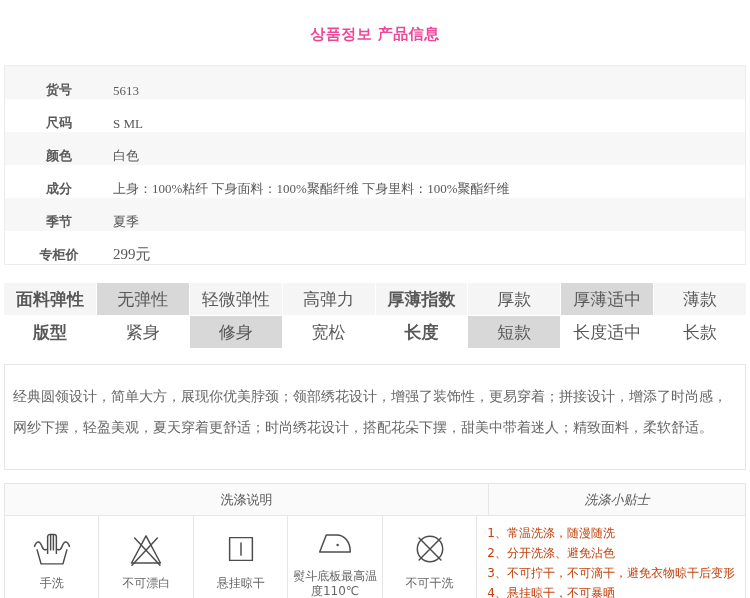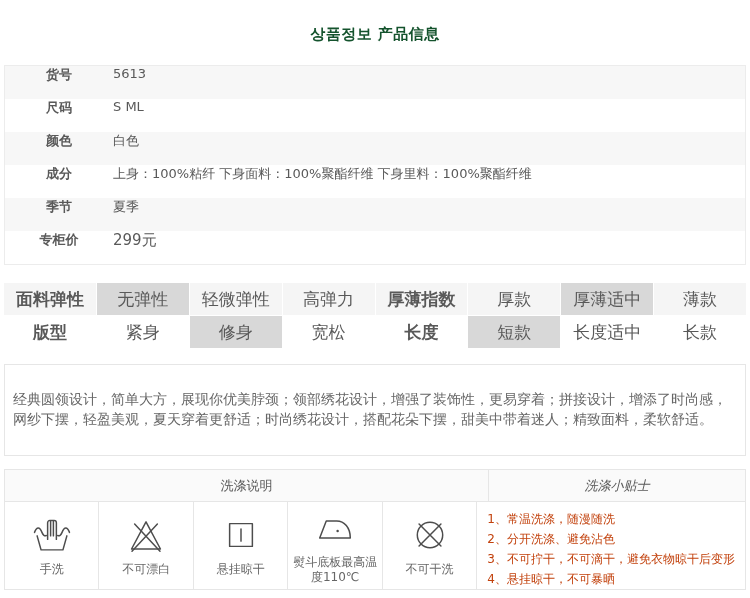--- a/index.html
+++ b/index.html
@@ -10,28 +10,28 @@
     color: #595959;
     overflow: hidden;
   }
   .page { padding: 0 4px; }
 
   
   .page-title {
     text-align: center;
     font-size: 15px;
     font-weight: bold;
-    color: #14532d;
+    color: #ec4899;
     padding: 25px 0 21px;
     letter-spacing: 0.5px;
   }
 
   
   .info-table { border: 1px solid #ececec; }
-  .info-row { display: flex; height: 33px; align-items: flex-start; font-size: 13px; background: #fff; }
+  .info-row { display: flex; height: 33px; align-items: flex-end; font-size: 13px; background: #fff; font-family: Liberation Serif, serif; }
   .info-row.alt { background: #f7f7f7; }
   .info-label { width: 108px; text-align: center; font-weight: bold; color: #595959; flex: none; }
   .info-value { flex: 1; color: #595959; padding-right: 8px; white-space: nowrap; overflow: hidden; }
   .info-row.price .info-value { font-size: 15px; }
 
   
   .attr-table { margin-top: 18px; }
   .attr-row { display: flex; height: 33px; }
   .attr-cell {
     flex: 1 1 0; display: flex; align-items: center; justify-content: center;
@@ -41,23 +41,23 @@
   .attr-cell:last-child { border-right: none; }
   .attr-row.r1 .attr-cell { background: #f5f5f5; }
   .attr-row.r2 .attr-cell { background: #fff; }
   .attr-cell.hdr { font-weight: bold; }
   .attr-cell.sel { background: #d8d8d8 !important; }
 
   
   .desc-box {
     margin-top: 15px;
     border: 1px solid #e6e6e6;
-    padding: 24px 6px 26px 8px;
+    padding: 16px 6px 26px 8px;
     font-size: 14px;
-    line-height: 20px;
+    line-height: 31px;
     color: #666;
   }
 
   
   .wash-table { margin-top: 13px; border: 1px solid #e6e6e6; }
   .wash-header { display: flex; height: 32px; background: #fafafa; border-bottom: 1px solid #e6e6e6; }
   .wash-header-cell {
     display: flex; align-items: center; justify-content: center;
     font-size: 13px; color: #595959;
   }

